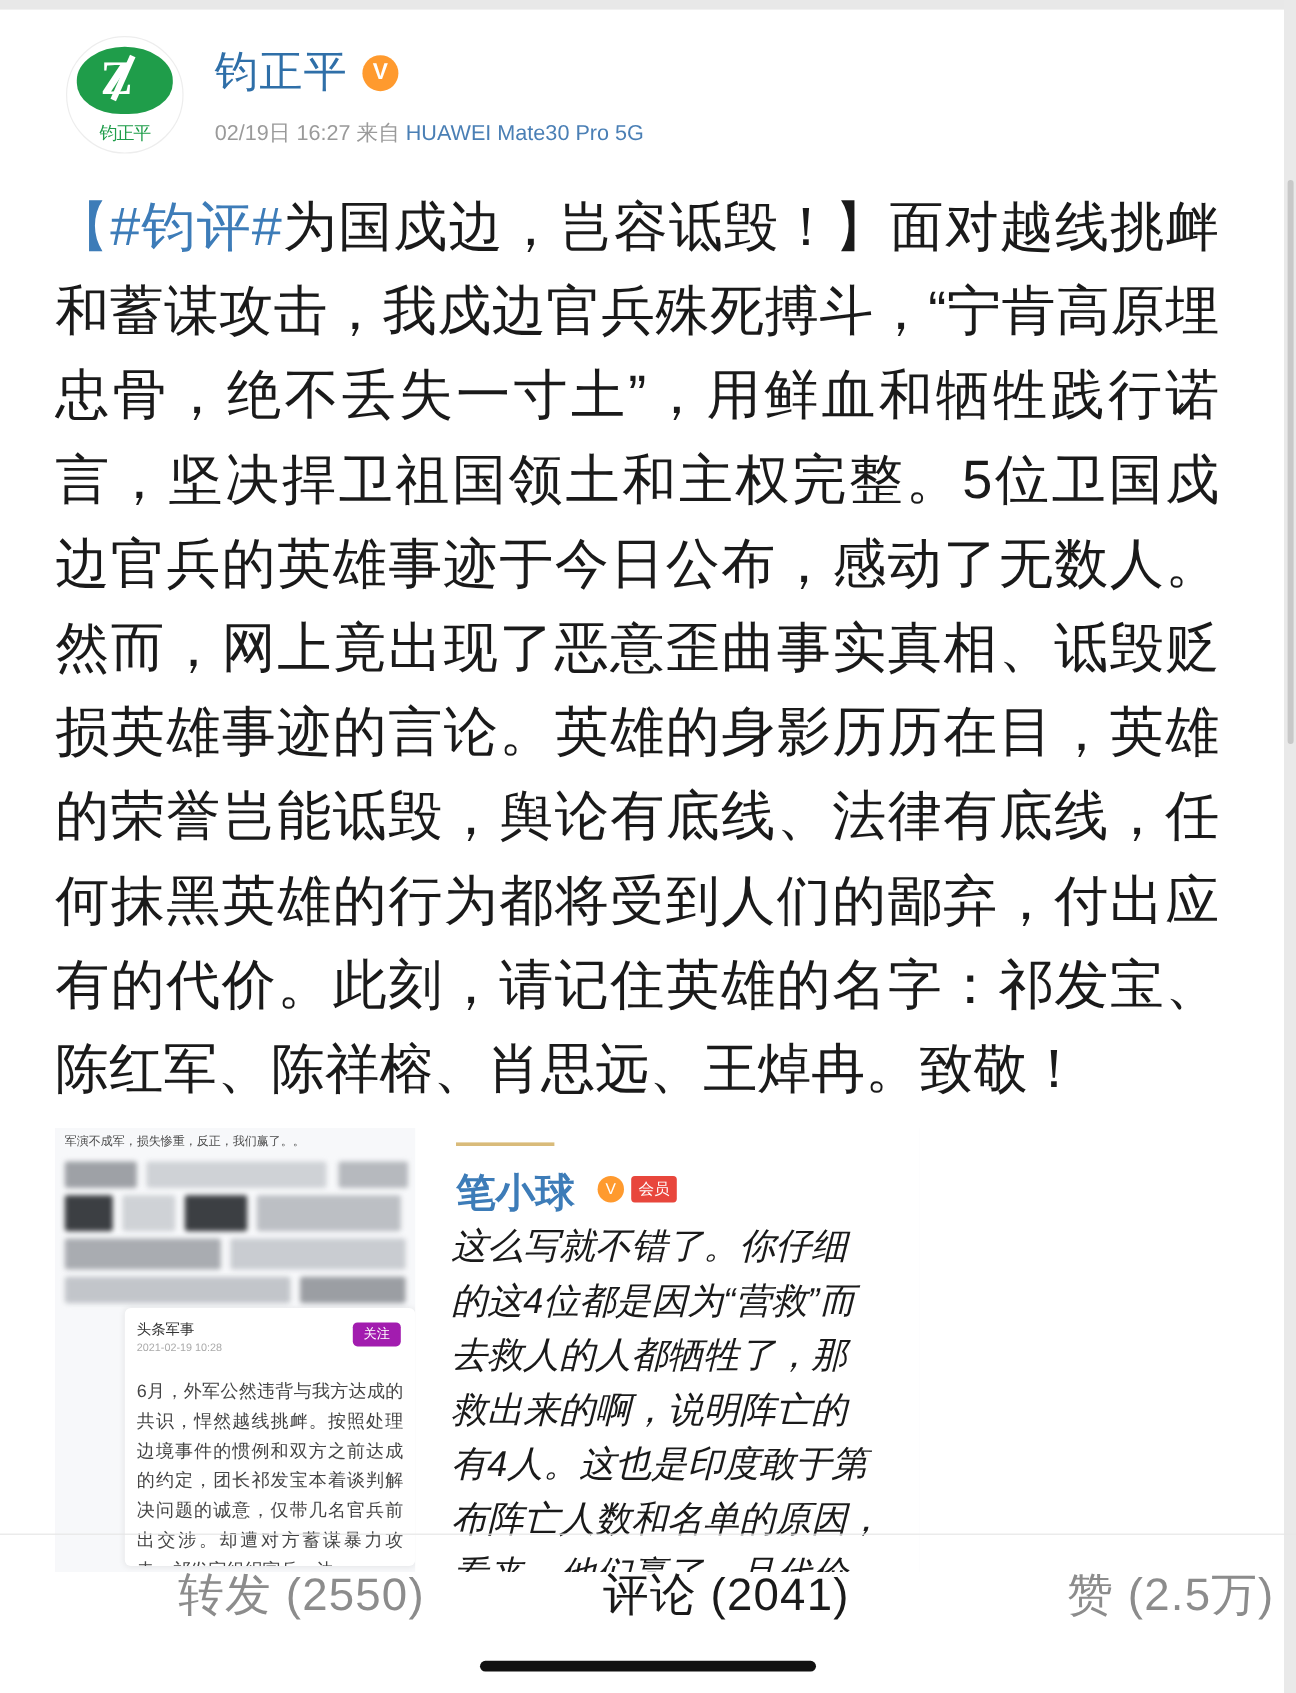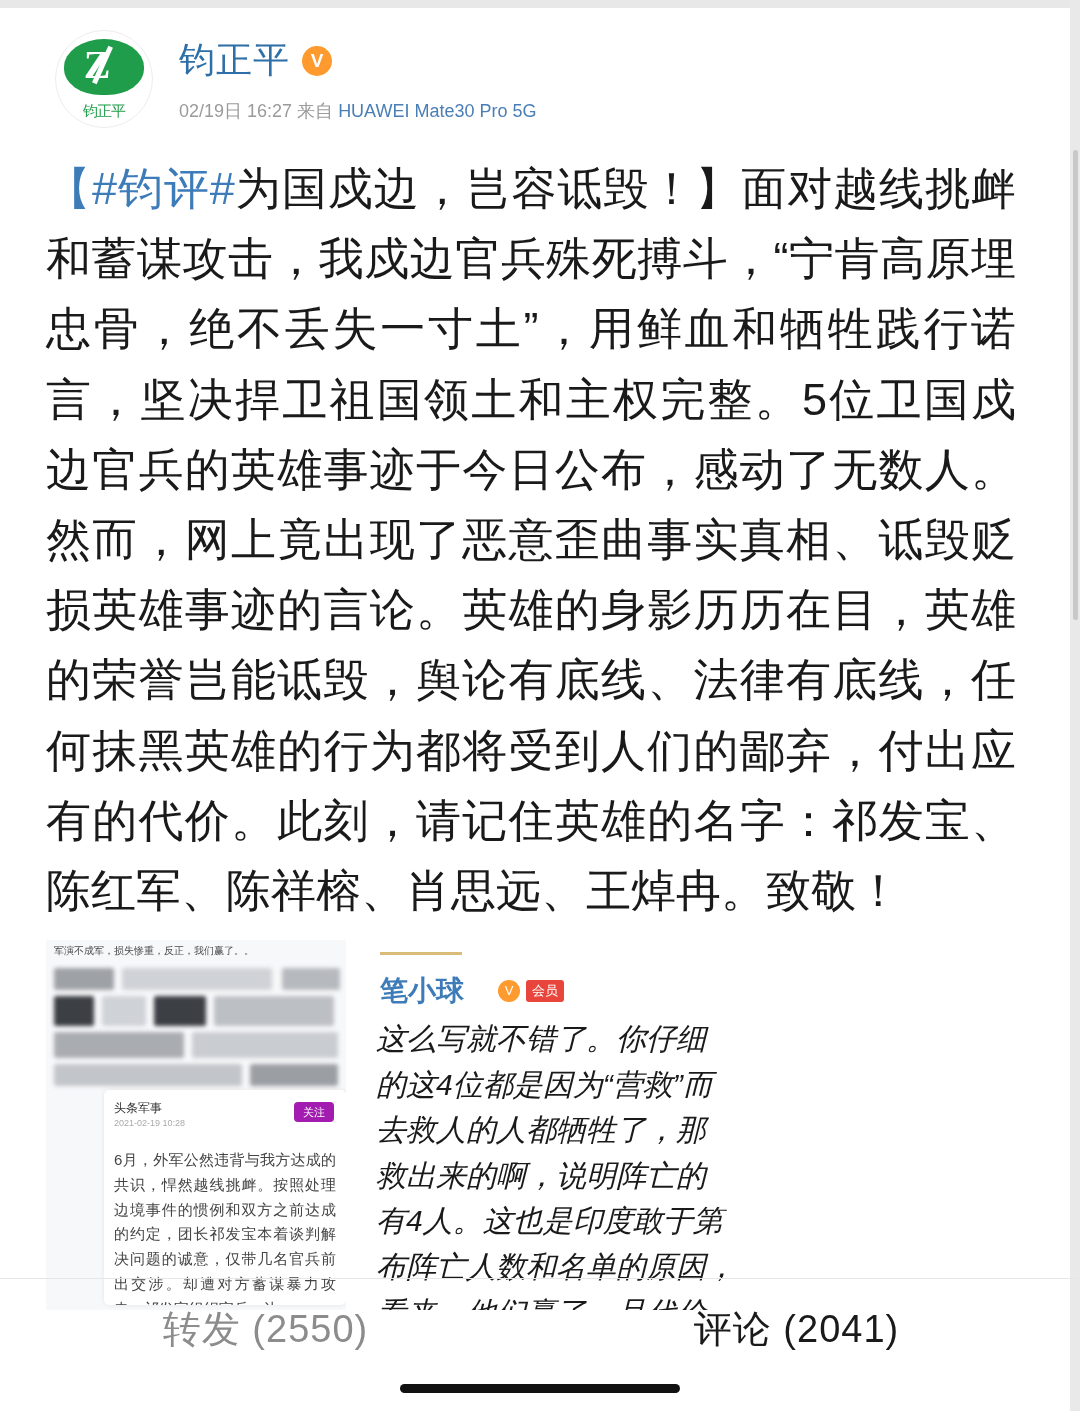--- a/index.html
+++ b/index.html
@@ -229,21 +229,21 @@
   }
   .qs-rule {
     position: absolute;
     left: 34px; top: 12px;
     width: 82px; height: 3px;
     background: #d9bb7a;
   }
   .qs-user {
     position: absolute;
     left: 34px; top: 32px;
-    font-size: 28px;
+    font-size: 33px;
     color: #3d7cb8;
     font-weight: bold;
     white-space: nowrap;
   }
   .qs-tag1 {
     position: absolute;
     left: 152px; top: 40px;
     width: 22px; height: 22px;
     border-radius: 50%;
     background: #ff9a2e;
@@ -285,21 +285,21 @@
     position: absolute;
     left: 0;
     top: 1279px;
     width: 1062px;
     height: 100px;
     display: flex;
     align-items: center;
   }
   .foot-item {
     flex: 1;
-    text-align: center;
+    text-align: right;
     font-size: 38px;
     color: #8c8c8c;
     letter-spacing: 1px;
   }
   .foot-item.active {
     color: #1a1a1a;
   }
   .home-indicator {
     position: absolute;
     left: 50%;
@@ -383,17 +383,18 @@
         </div>
       </div>
     </div>
 
   </div>
 
   <div class="divider"></div>
   <div class="footer">
     <div class="foot-item">转发 (2550)</div>
     <div class="foot-item active">评论 (2041)</div>
+    <div class="foot-item">赞 (2.5万)</div>
   </div>
 
   <div class="home-indicator"></div>
 
 </div>
 
 </body></html>

